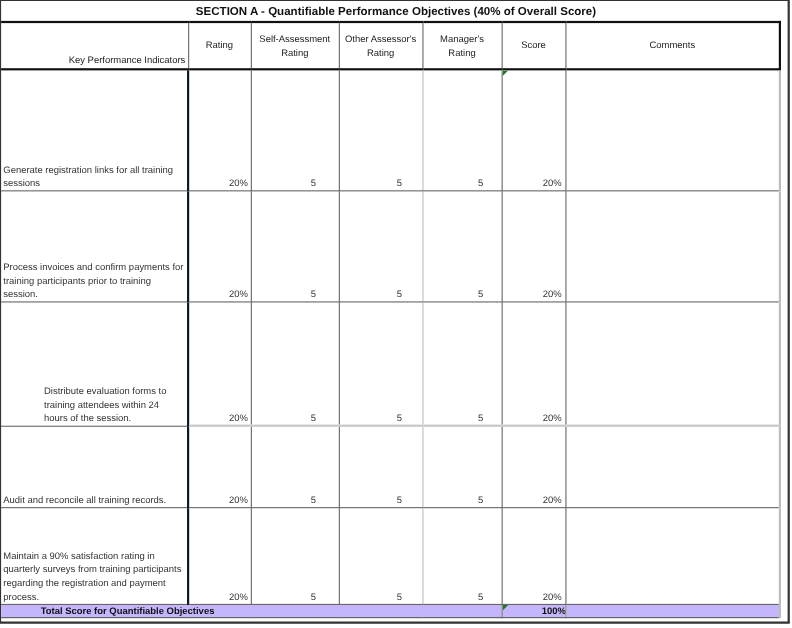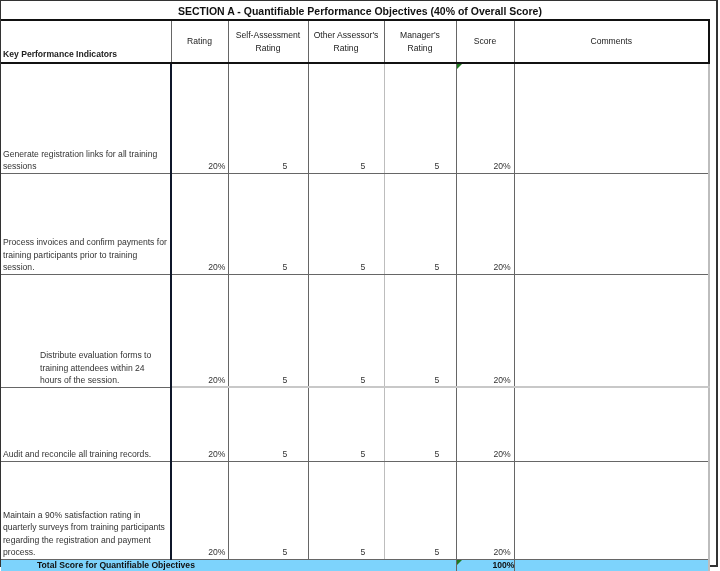--- a/index.html
+++ b/index.html
@@ -7,30 +7,30 @@
          font-family:"Liberation Sans", "DejaVu Sans", sans-serif; color:#222; }
   .frame { position:absolute; left:0; top:0; width:718px; height:567px;
            border:1px solid #333; border-right:2px solid #333; border-bottom:2px solid #333; box-sizing:border-box; }
   .title { position:absolute; left:0; top:5px; width:720px; text-align:center;
            font-size:10.5px; font-weight:bold; color:#111; }
   .grid { position:absolute; left:1px; top:19px; width:708px; }
   table { border-collapse:collapse; table-layout:fixed; width:708px; font-size:8.6px; }
   td, th { padding:0 2px; box-sizing:border-box; overflow:hidden; }
   th { font-weight:normal; color:#222; text-align:center; vertical-align:middle; line-height:13px;
        border-right:1px solid #666; border-top:2px solid #111; border-bottom:2px solid #111; }
-  th.kpi-h { text-align:left; vertical-align:bottom; padding-bottom:1px;font-weight:bold; }
+  th.kpi-h { text-align:right; vertical-align:bottom; padding-bottom:1px; }
   th.comments-h { border-right:2px solid #111;margin-left:20px; }
   td { vertical-align:bottom; text-align:center; line-height:12.5px; color:#333;
        border-right:1px solid #666; border-bottom:1px solid #666;padding-left:36px; }
   td.kpi { text-align:left; padding-left:2px; border-right:2px solid #0f172a; }
   td.comments { border-right:2px solid #bdbdbd; }
   td.ac { border-right:1px solid #bdbdbd; }
   tr.row3 td { border-bottom:2px solid #c8c8c8; }
   tr.row3 td.kpi { border-bottom:1px solid #666;padding-left:39px; }
-  tr.total td { background:#7dd3fc; font-weight:bold; color:#111; vertical-align:middle;
+  tr.total td { background:#c4b5fd; font-weight:bold; color:#111; vertical-align:middle;
                 border-top:1px solid #555; border-bottom:1px solid #555; height:12px; line-height:11px; }
   tr.total td.tlabel { text-align:left; }
   .score-cell { position:relative; }
   .note { position:absolute; left:0; top:0; width:0; height:0;
           border-top:5px solid #1f7a1f; border-right:5px solid transparent; }
 </style>
 </head>
 <body>
 
 <div class="frame"></div>
@@ -88,21 +88,21 @@
     </tr>
     <tr style="height:74px">
       <td class="kpi">Audit and reconcile all training records.</td>
       <td>20%</td>
       <td>5</td>
       <td class="ac">5</td>
       <td>5</td>
       <td>20%</td>
       <td class="comments"></td>
     </tr>
-    <tr style="height:98px">
+    <tr style="height:88px">
       <td class="kpi">Maintain a 90% satisfaction rating in quarterly surveys from training participants regarding the registration and payment process.</td>
       <td>20%</td>
       <td>5</td>
       <td class="ac">5</td>
       <td>5</td>
       <td>20%</td>
       <td class="comments"></td>
     </tr>
     <tr class="total">
       <td class="tlabel" colspan="5">Total Score for Quantifiable Objectives</td>

